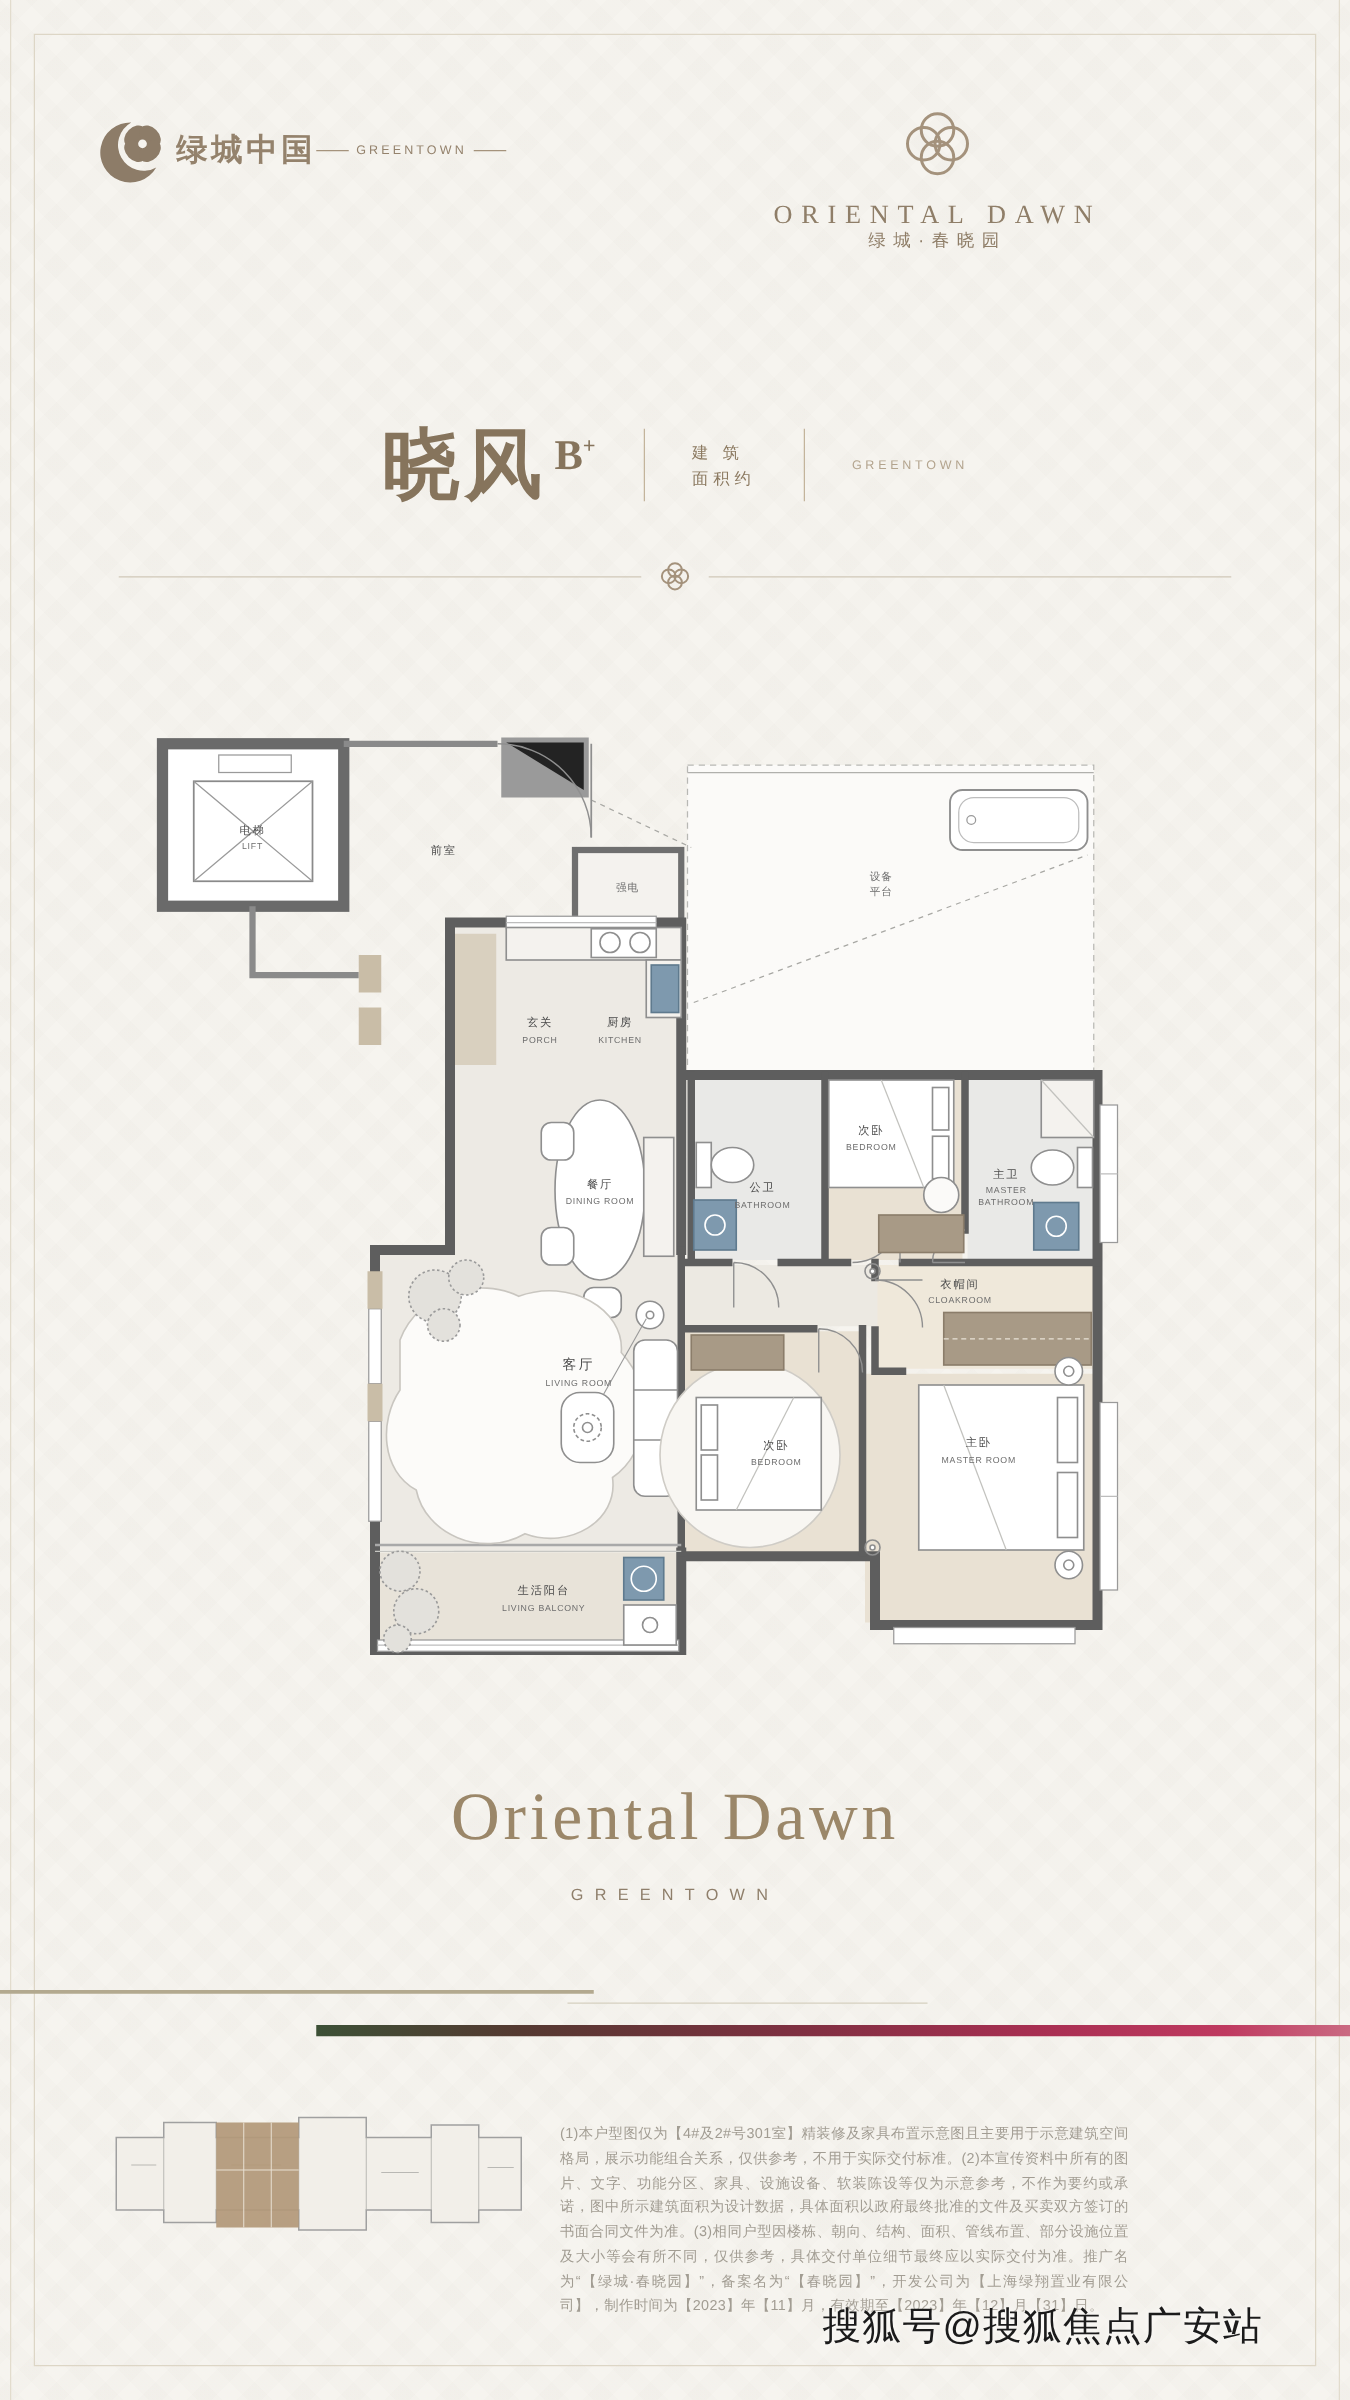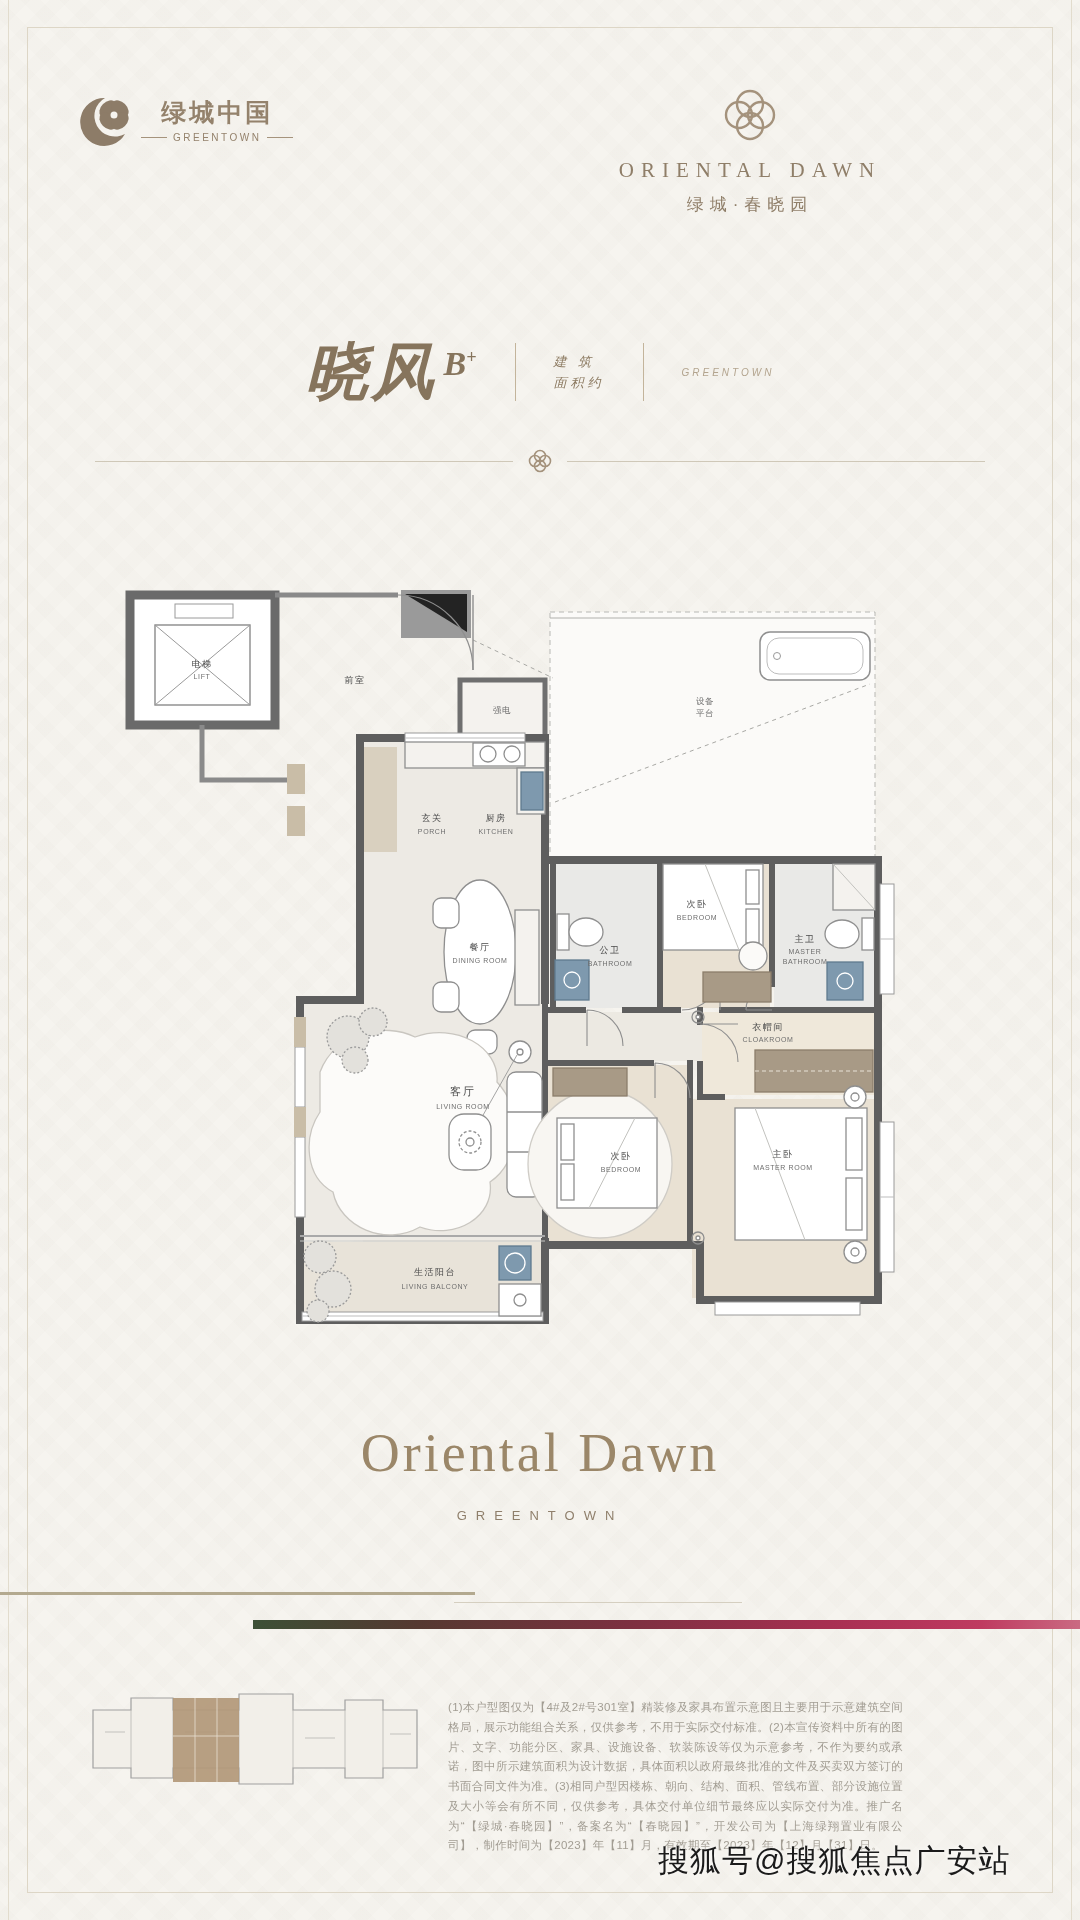--- a/index.html
+++ b/index.html
@@ -10,32 +10,32 @@
       repeating-linear-gradient(45deg, rgba(120,110,90,0.016) 0 14px, transparent 14px 28px),
       repeating-linear-gradient(-45deg, rgba(120,110,90,0.016) 0 14px, transparent 14px 28px);
     font-family:"Liberation Sans","DejaVu Sans",sans-serif;
   }
   .frame{position:absolute;left:27px;top:27px;right:27px;bottom:27px;border:1px solid #ddd6c6;pointer-events:none;}
   .edge-l{position:absolute;left:8px;top:0;width:1px;height:100%;background:#e2dccd;}
   .edge-r{position:absolute;right:8px;top:0;width:1px;height:100%;background:#e2dccd;}
 
   
   .gt-logo{position:absolute;left:75px;top:90px;display:flex;align-items:center;gap:10px;}
-  .gt-text{display:flex;flex-direction:column;align-items:center;}
+  .gt-text{display:flex;align-items:center;}
   .gt-cn{font-family:"Liberation Serif","DejaVu Serif",serif;font-size:25px;font-weight:700;color:#94826c;letter-spacing:3px;}
   .gt-en-row{display:flex;align-items:center;gap:6px;margin-top:3px;}
   .gt-en-row .rule{width:26px;height:1px;background:#a5937c;}
   .gt-en{font-size:10px;letter-spacing:2.5px;color:#94826c;}
 
   .proj-logo{position:absolute;left:545px;top:86px;width:410px;text-align:center;color:#8f7e68;}
   .proj-en{font-family:"Liberation Serif","DejaVu Serif",serif;font-size:21px;letter-spacing:7px;margin-top:10px;}
-  .proj-cn{font-size:17px;letter-spacing:6px;margin-top:10px;color:#8f7e68;}
-
-  
-  .title-row{position:absolute;left:0;top:330px;width:100%;display:flex;justify-content:center;align-items:center;gap:38px;color:#86745c;font-style:italic;}
+  .proj-cn{font-size:14px;letter-spacing:6px;color:#8f7e68;}
+
+  
+  .title-row{position:absolute;left:0;top:330px;width:100%;display:flex;justify-content:center;align-items:center;gap:38px;color:#86745c;}
   .unit-name{font-family:"Liberation Serif","DejaVu Serif",serif;font-size:62px;font-weight:700;letter-spacing:4px;}
   .unit-grade{font-family:"Liberation Serif","DejaVu Serif",serif;font-size:34px;font-weight:600;vertical-align:18px;margin-left:6px;}
   .unit-grade sup{font-size:18px;}
   .vdiv{width:1px;height:58px;background:#c3b49b;}
   .area-wrap{display:flex;align-items:center;}
   .area-prefix{display:flex;flex-direction:column;gap:3px;font-size:13px;letter-spacing:4px;color:#8b7960;text-align:justify;}
   .area-value{font-size:76px;font-weight:400;letter-spacing:-1px;line-height:1;}
   .area-value sup{font-size:24px;vertical-align:34px;letter-spacing:0;}
   .layout-wrap{display:flex;flex-direction:column;align-items:center;gap:6px;}
   .layout-overline{font-size:10px;letter-spacing:3px;color:#b3a48e;}

